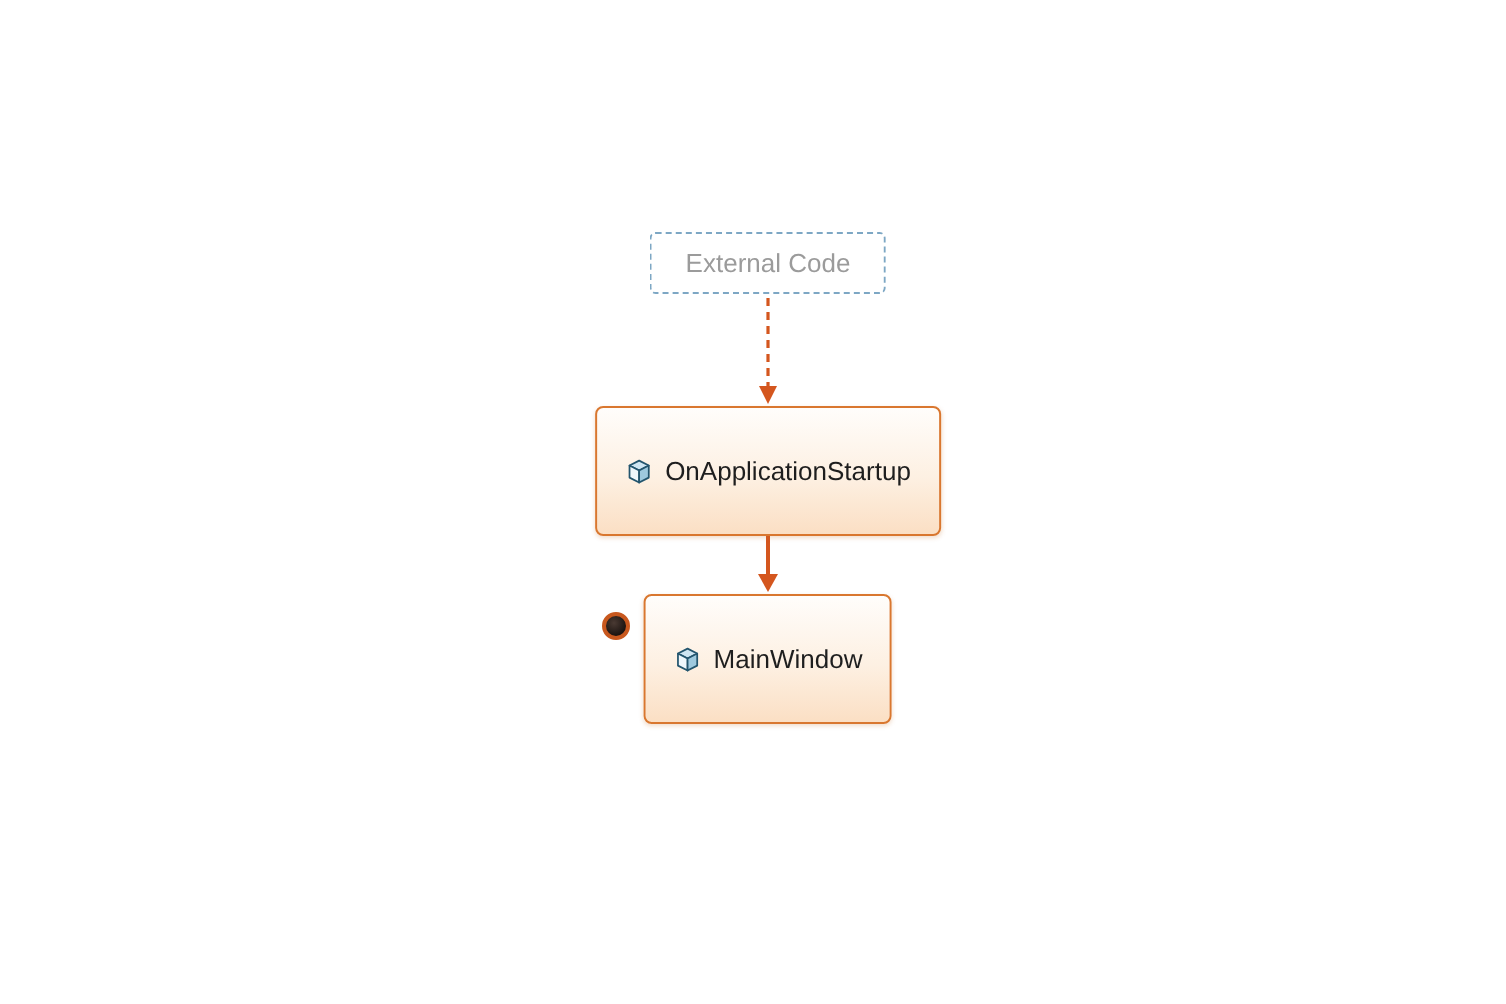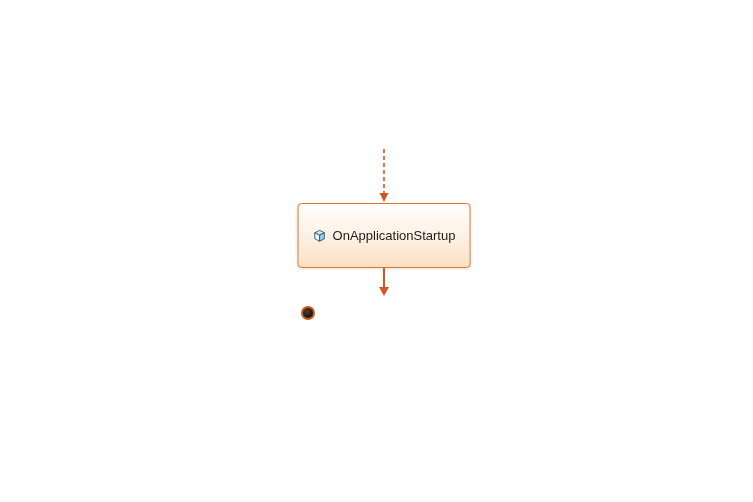--- a/index.html
+++ b/index.html
@@ -64,26 +64,37 @@
     <g>
       <line x1="384" y1="149" x2="384" y2="194" stroke="#d4561e" stroke-width="1.6" stroke-dasharray="4 3"></line>
       <polygon points="379.5,193 388.5,193 384,202" fill="#d4561e"></polygon>
     </g>
     <g>
       <line x1="384" y1="236" x2="384" y2="288" stroke="#d4561e" stroke-width="2"></line>
       <polygon points="379,287 389,287 384,296" fill="#d4561e"></polygon>
     </g>
   </svg>
 
+  <div class="node node-external" style="left:384px; top:116px;">
+    <span class="node-label">External Code</span>
+  </div>
 
   <div class="node node-solid" style="left:384px; top:203px;">
     <svg class="cube-icon" viewBox="0 0 16 16">
       <polygon points="8,1.5 13.5,4.3 8,7.1 2.5,4.3" fill="#cfe6f3" stroke="#23556e" stroke-width="1" stroke-linejoin="round"></polygon>
       <polygon points="2.5,4.3 8,7.1 8,14 2.5,11.2" fill="#eef6fb" stroke="#23556e" stroke-width="1" stroke-linejoin="round"></polygon>
       <polygon points="13.5,4.3 8,7.1 8,14 13.5,11.2" fill="#9ec9de" stroke="#23556e" stroke-width="1" stroke-linejoin="round"></polygon>
     </svg>
     <span class="node-label">OnApplicationStartup</span>
   </div>
 
+  <div class="node node-solid" style="left:384px; top:297px;">
+    <svg class="cube-icon" viewBox="0 0 16 16">
+      <polygon points="8,1.5 13.5,4.3 8,7.1 2.5,4.3" fill="#cfe6f3" stroke="#23556e" stroke-width="1" stroke-linejoin="round"></polygon>
+      <polygon points="2.5,4.3 8,7.1 8,14 2.5,11.2" fill="#eef6fb" stroke="#23556e" stroke-width="1" stroke-linejoin="round"></polygon>
+      <polygon points="13.5,4.3 8,7.1 8,14 13.5,11.2" fill="#9ec9de" stroke="#23556e" stroke-width="1" stroke-linejoin="round"></polygon>
+    </svg>
+    <span class="node-label">MainWindow</span>
+  </div>
 
   <div class="entry-marker"></div>
 
 </div>
 
 </body></html>

